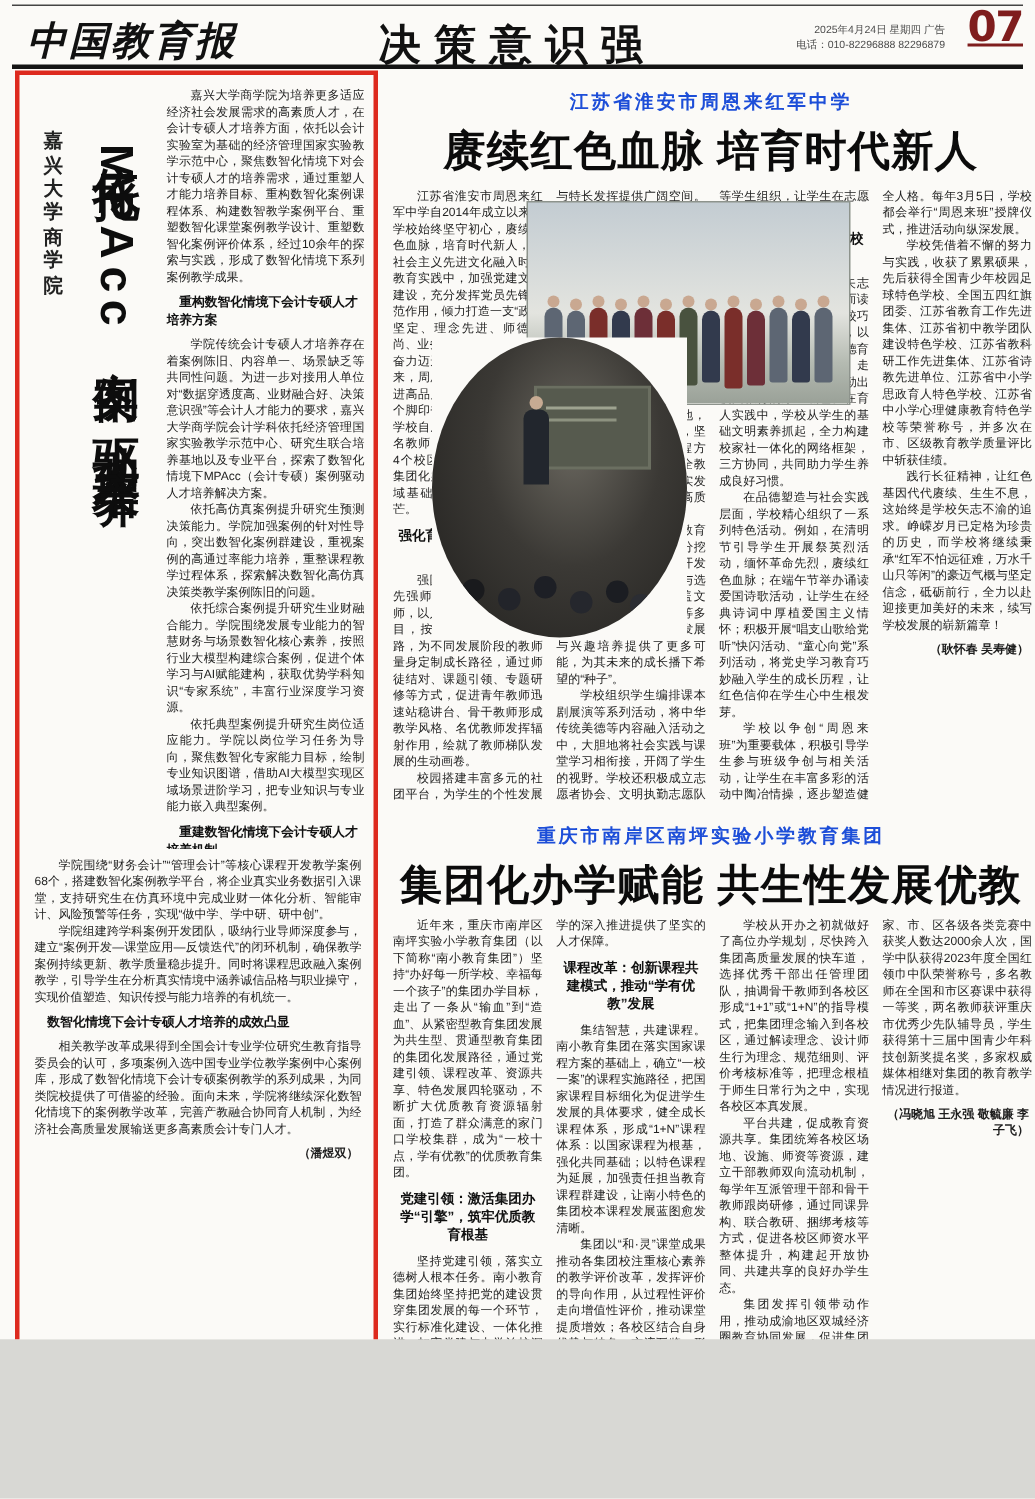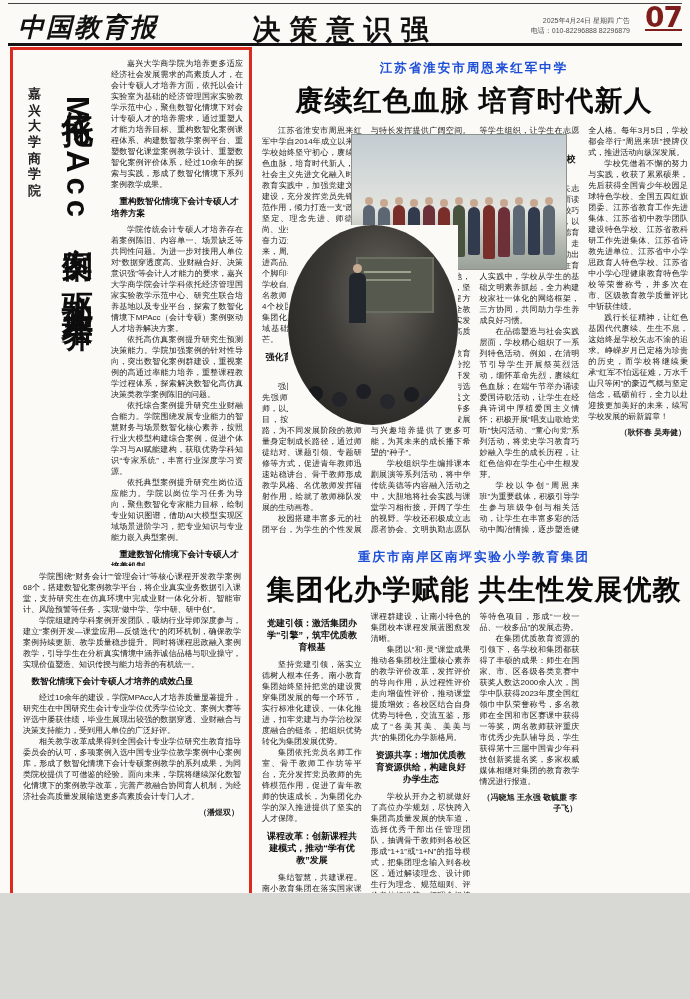--- a/index.html
+++ b/index.html
@@ -103,21 +103,20 @@
         <div class="para">学院传统会计专硕人才培养存在着案例陈旧、内容单一、场景缺乏等共同性问题。为进一步对接用人单位对“数据穿透度高、业财融合好、决策意识强”等会计人才能力的要求，嘉兴大学商学院会计学科依托经济管理国家实验教学示范中心、研究生联合培养基地以及专业平台，探索了数智化情境下MPAcc（会计专硕）案例驱动人才培养解决方案。</div>
         <div class="para">依托高仿真案例提升研究生预测决策能力。学院加强案例的针对性导向，突出数智化案例群建设，重视案例的高通过率能力培养，重整课程教学过程体系，探索解决数智化高仿真决策类教学案例陈旧的问题。</div>
         <div class="para">依托综合案例提升研究生业财融合能力。学院围绕发展专业能力的智慧财务与场景数智化核心素养，按照行业大模型构建综合案例，促进个体学习与AI赋能建构，获取优势学科知识“专家系统”，丰富行业深度学习资源。</div>
         <div class="para">依托典型案例提升研究生岗位适应能力。学院以岗位学习任务为导向，聚焦数智化专家能力目标，绘制专业知识图谱，借助AI大模型实现区域场景进阶学习，把专业知识与专业能力嵌入典型案例。</div>
         <div class="subhead">重建数智化情境下会计专硕人才培养机制</div>
       </div>
     <div class="mpacc-wide">
         <div class="para">学院围绕“财务会计”“管理会计”等核心课程开发教学案例68个，搭建数智化案例教学平台，将企业真实业务数据引入课堂，支持研究生在仿真环境中完成业财一体化分析、智能审计、风险预警等任务，实现“做中学、学中研、研中创”。</div>
         <div class="para">学院组建跨学科案例开发团队，吸纳行业导师深度参与，建立“案例开发—课堂应用—反馈迭代”的闭环机制，确保教学案例持续更新、教学质量稳步提升。同时将课程思政融入案例教学，引导学生在分析真实情境中涵养诚信品格与职业操守，实现价值塑造、知识传授与能力培养的有机统一。</div>
         <div class="subhead">数智化情境下会计专硕人才培养的成效凸显</div>
-        <div class="para">经过10余年的建设，学院MPAcc人才培养质量显著提升，研究生在中国研究生会计专业学位优秀学位论文、案例大赛等评选中屡获佳绩，毕业生展现出较强的数据穿透、业财融合与决策支持能力，受到用人单位的广泛好评。</div>
         <div class="para">相关教学改革成果得到全国会计专业学位研究生教育指导委员会的认可，多项案例入选中国专业学位教学案例中心案例库，形成了数智化情境下会计专硕案例教学的系列成果，为同类院校提供了可借鉴的经验。面向未来，学院将继续深化数智化情境下的案例教学改革，完善产教融合协同育人机制，为经济社会高质量发展输送更多高素质会计专门人才。</div>
         <div class="byline">（潘煜双）</div>
       </div>
   </div>
 
   <div class="art art-top">
     <div class="kicker">江苏省淮安市周恩来红军中学</div>
     <div class="headline">赓续红色血脉  培育时代新人</div>
     <div class="body-cols">
         <div class="para">江苏省淮安市周恩来红军中学自2014年成立以来，学校始终坚守初心，赓续红色血脉，培育时代新人，将社会主义先进文化融入时代教育实践中，加强党建文化建设，充分发挥党员先锋模范作用，倾力打造一支“政治坚定、理念先进、师德高尚、业务精湛”的教师铁军，奋力迈进崭新的征程。近年来，周恩来红军中学全力推进高品质学校建设，一步一个脚印书写教育崭新篇章。学校自成立之初仅有的数十名教师，发展到如今已建成4个校区、学生人数翻番，集团化办学成效显著，在区域基础教育版图上绽放光芒。</div>
@@ -160,27 +159,29 @@
         <div class="teacher"></div>
         <div class="heads"></div>
       </div>
     </div>
   </div>
 
   <div class="art art-bottom">
     <div class="kicker">重庆市南岸区南坪实验小学教育集团</div>
     <div class="headline">集团化办学赋能  共生性发展优教</div>
     <div class="body-cols">
+        <div class="para">近年来，重庆市南岸区南坪实验小学教育集团（以下简称“南小教育集团”）坚持“办好每一所学校、幸福每一个孩子”的集团办学目标，走出了一条从“输血”到“造血”、从紧密型教育集团发展为共生型、贯通型教育集团的集团化发展路径，通过党建引领、课程改革、资源共享、特色发展四轮驱动，不断扩大优质教育资源辐射面，打造了群众满意的家门口学校集群，成为“一校十点，学有优教”的优质教育集团。</div>
         <div class="subhead">党建引领：激活集团办学“引擎”，筑牢优质教育根基</div>
         <div class="para">坚持党建引领，落实立德树人根本任务。南小教育集团始终坚持把党的建设贯穿集团发展的每一个环节，实行标准化建设、一体化推进，扣牢党建与办学治校深度融合的链条，把组织优势转化为集团发展优势。</div>
         <div class="para">集团依托党员名师工作室、骨干教师工作坊等平台，充分发挥党员教师的先锋模范作用，促进了青年教师的快速成长，为集团化办学的深入推进提供了坚实的人才保障。</div>
         <div class="subhead">课程改革：创新课程共建模式，推动“学有优教”发展</div>
         <div class="para">集结智慧，共建课程。南小教育集团在落实国家课程方案的基础上，确立“一校一案”的课程实施路径，把国家课程目标细化为促进学生发展的具体要求，健全成长课程体系，形成“1+N”课程体系：以国家课程为根基，强化共同基础；以特色课程为延展，加强责任担当教育课程群建设，让南小特色的集团校本课程发展蓝图愈发清晰。</div>
         <div class="para">集团以“和·灵”课堂成果推动各集团校注重核心素养的教学评价改革，发挥评价的导向作用，从过程性评价走向增值性评价，推动课堂提质增效；各校区结合自身优势与特色，交流互鉴，形成了“各美其美、美美与共”的集团化办学新格局。</div>
         <div class="subhead">资源共享：增加优质教育资源供给，构建良好办学生态</div>
         <div class="para">学校从开办之初就做好了高位办学规划，尽快跨入集团高质量发展的快车道，选择优秀干部出任管理团队，抽调骨干教师到各校区形成“1+1”或“1+N”的指导模式，把集团理念输入到各校区，通过解读理念、设计师生行为理念、规范细则、评价考核标准等，把理念根植于师生日常行为之中，实现各校区本真发展。</div>
+        <div class="para">平台共建，促成教育资源共享。集团统筹各校区场地、设施、师资等资源，建立干部教师双向流动机制，每学年互派管理干部和骨干教师跟岗研修，通过同课异构、联合教研、捆绑考核等方式，促进各校区师资水平整体提升，构建起开放协同、共建共享的良好办学生态。</div>
         <div class="para">集团发挥引领带动作用，推动成渝地区双城经济圈教育协同发展，促进集团化办学内涵建设、协同发展。各校区立足自身文化底蕴，培育艺术、体育、科创等特色项目，形成“一校一品、一校多品”的发展态势。</div>
         <div class="para">在集团优质教育资源的引领下，各学校和集团都获得了丰硕的成果：师生在国家、市、区各级各类竞赛中获奖人数达2000余人次，国学中队获得2023年度全国红领巾中队荣誉称号，多名教师在全国和市区赛课中获得一等奖，两名教师获评重庆市优秀少先队辅导员，学生获得第十三届中国青少年科技创新奖提名奖，多家权威媒体相继对集团的教育教学情况进行报道。</div>
         <div class="byline">（冯晓旭 王永强 敬毓廉 李子飞）</div>
       </div>
   </div>
 
 </div>
 
 </body></html>

